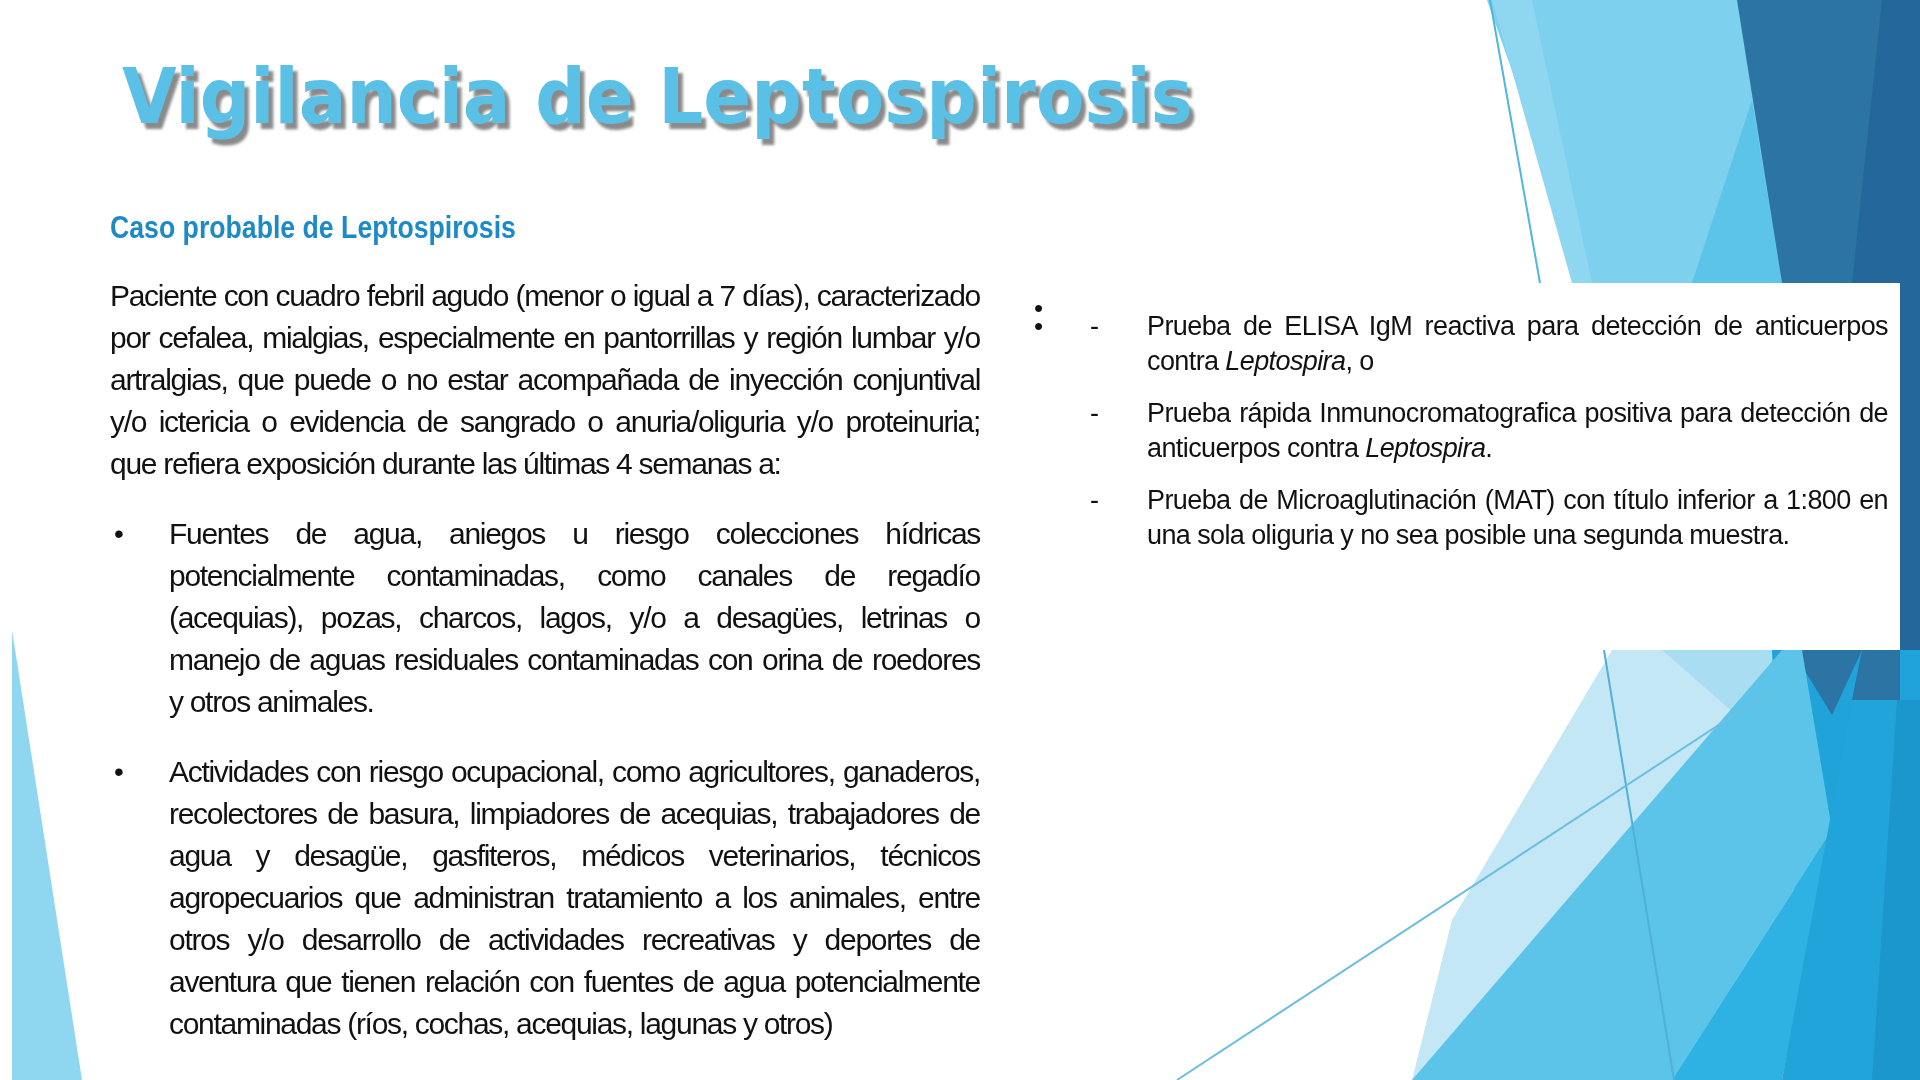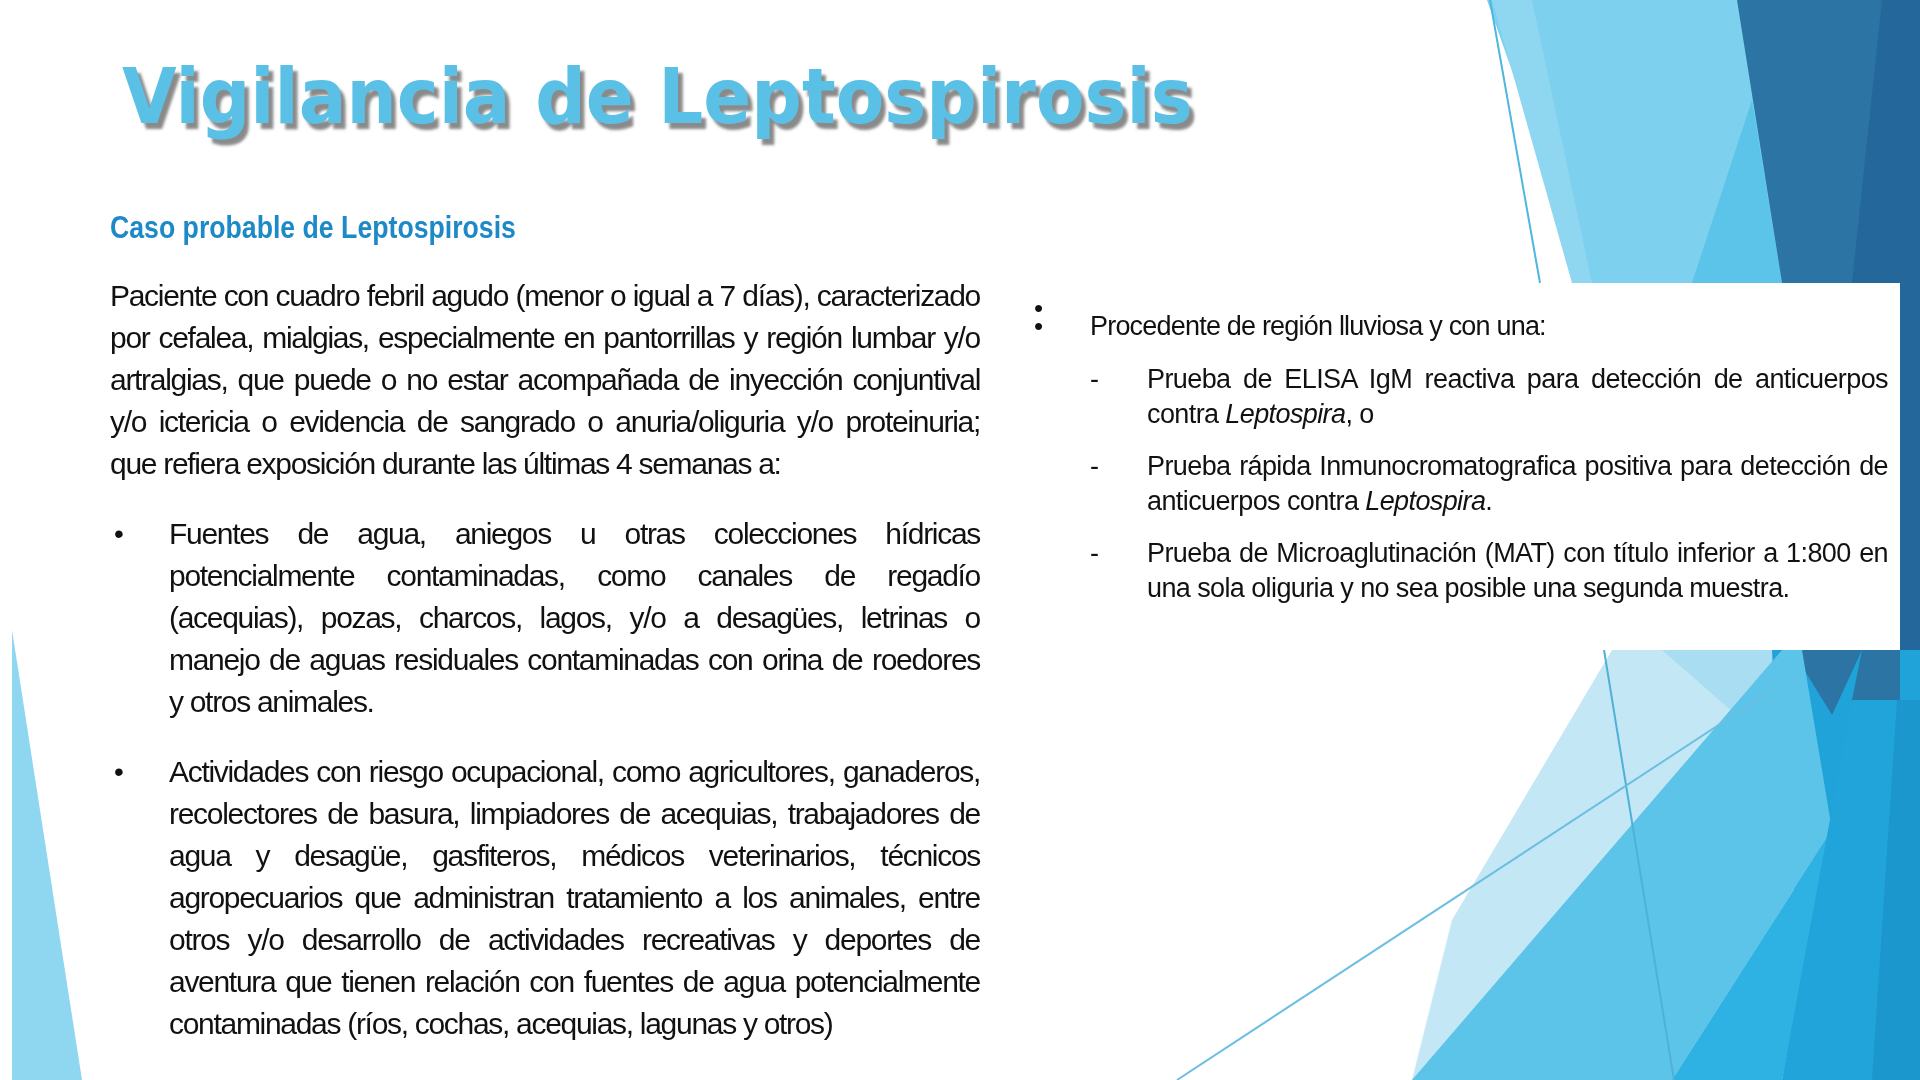--- a/index.html
+++ b/index.html
@@ -165,37 +165,36 @@
 
   <div class="title">Vigilancia de Leptospirosis</div>
 
   <div class="subtitle">Caso probable de Leptospirosis</div>
 
   <div class="left-col">
     <p class="para">Paciente con cuadro febril agudo (menor o igual a 7 días), caracterizado por cefalea, mialgias, especialmente en pantorrillas y región lumbar y/o artralgias, que puede o no estar acompañada de inyección conjuntival y/o ictericia o evidencia de sangrado o anuria/oliguria y/o proteinuria; que refiera exposición durante las últimas 4 semanas a:</p>
     <ul class="bullet-list">
       <li class="bullet-item">
         <span class="bullet-dot">•</span>
-        <span>Fuentes de agua, aniegos u otras colecciones hídricas potencialmente contaminadas, como canales de regadío (acequias), pozas, charcos, lagos, y/o a desagües, letrinas o manejo de aguas residuales contaminadas con orina de roedores y otros animales.</span>
+        <span>Fuentes de agua, aniegos u riesgo colecciones hídricas potencialmente contaminadas, como canales de regadío (acequias), pozas, charcos, lagos, y/o a desagües, letrinas o manejo de aguas residuales contaminadas con orina de roedores y otros animales.</span>
       </li>
       <li class="bullet-item">
         <span class="bullet-dot">•</span>
         <span>Actividades con riesgo ocupacional, como agricultores, ganaderos, recolectores de basura, limpiadores de acequias, trabajadores de agua y desagüe, gasfiteros, médicos veterinarios, técnicos agropecuarios que administran tratamiento a los animales, entre otros y/o desarrollo de actividades recreativas y deportes de aventura que tienen relación con fuentes de agua potencialmente contaminadas (ríos, cochas, acequias, lagunas y otros)</span>
       </li>
     </ul>
   </div>
 
   <div class="right-box">
     <div class="right-content">
       <div class="r-bullet">
         <span class="bullet-dot">•</span>
       </div>
       <div class="r-bullet">
         <span class="bullet-dot">•</span>
-        <span>Procedente de región lluviosa y con una:</span>
       </div>
       <div class="r-sub">
         <span class="r-dash">-</span>
         <span>Prueba de ELISA IgM reactiva para detección de anticuerpos contra </span><em>Leptospira</em><span>, o</span>
       </div>
       <div class="r-sub">
         <span class="r-dash">-</span>
         <span>Prueba rápida Inmunocromatografica positiva para detección de anticuerpos contra </span><em>Leptospira</em><span>.</span>
       </div>
       <div class="r-sub">

